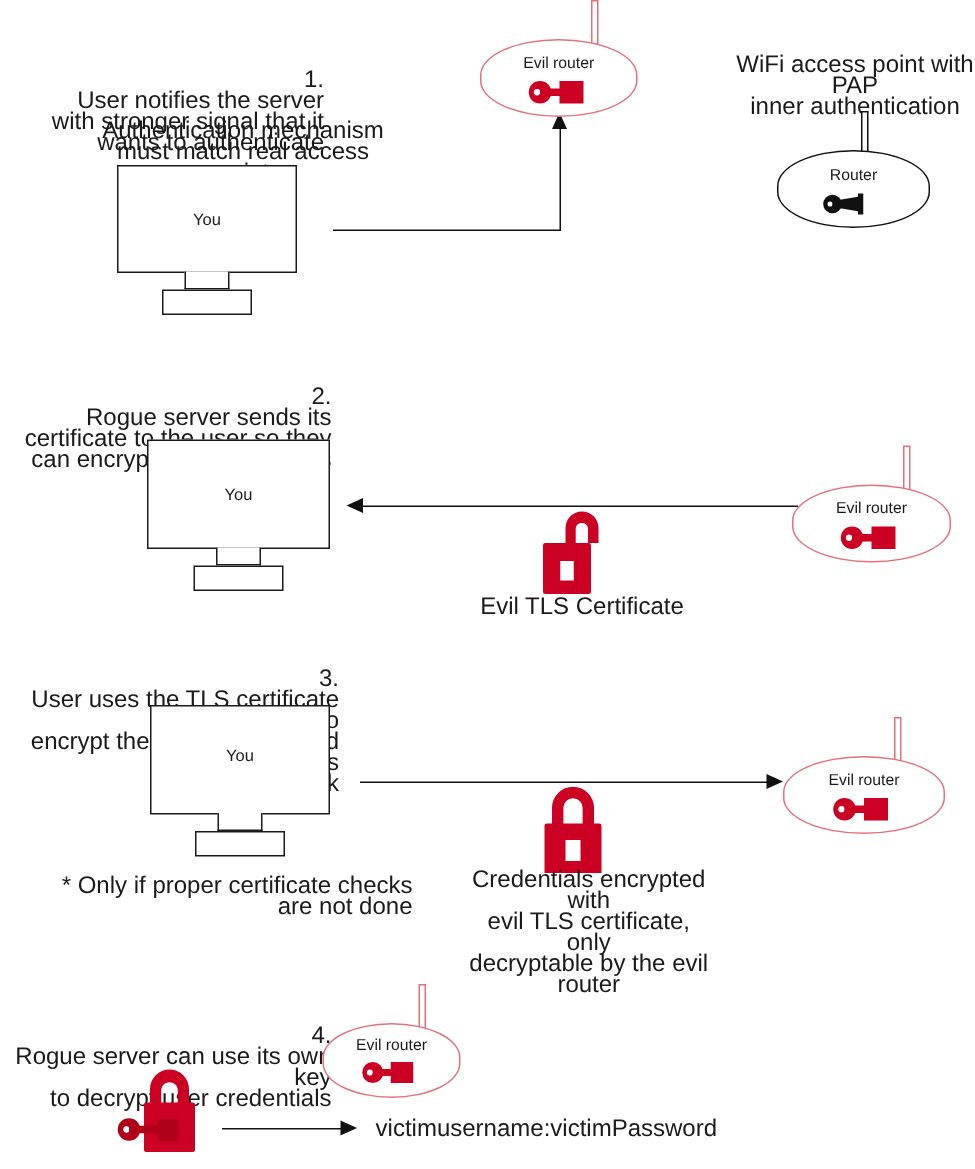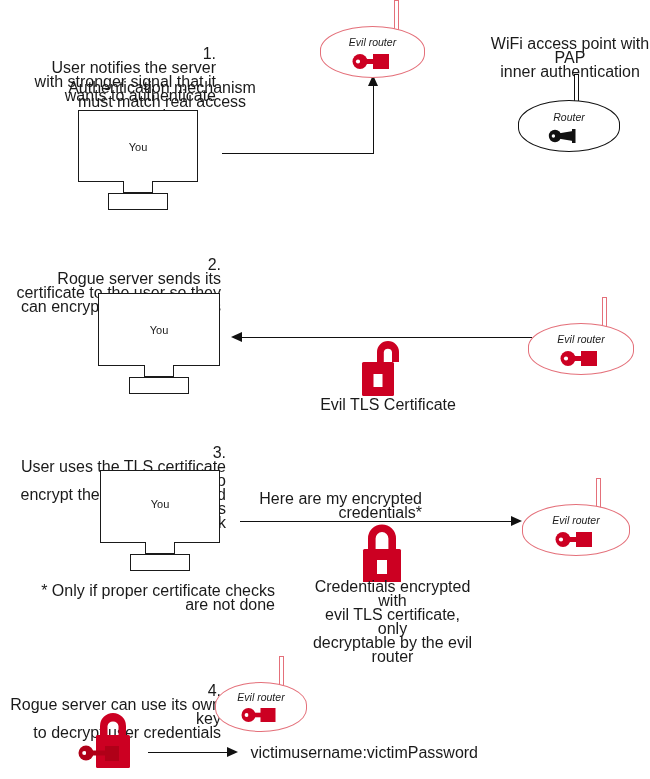--- a/index.html
+++ b/index.html
@@ -55,21 +55,21 @@
     background: #fff;
   }
   .monitor .base {
     position: absolute;
     border: 1.4px solid #1a1a1a;
     box-sizing: border-box;
     background: #fff;
   }
 
   
-  .router { position: absolute; font-style: italic; }
+  .router { position: absolute; }
   .router .body {
     position: absolute;
     left: 0; top: 0;
     width: 100%; height: 100%;
     box-sizing: border-box;
     border-radius: 50% / 46%;
     background: #fff;
   }
   .router.evil .body { border: 1.8px solid #e4707a; }
   .router.good .body { border: 1.8px solid #111111; }
@@ -237,22 +237,20 @@
   <div class="monitor" style="left:100px; top:470px; width:120px; height:96px;">
     <div class="screen" style="height:73px;"></div>
     <div class="screen-label" style="top:28px;">You</div>
     <div class="neck" style="left:45px; top:72px; width:30px; height:12px;"></div>
     <div class="base" style="left:30px; top:84px; width:60px; height:17px;"></div>
   </div>
 
   <div class="hline" style="left:240px; top:521px; width:273px;"></div>
   <div class="arrowhead arrow-right" style="left:511px; top:516px;"></div>
 
-  <div class="txt left" style="left:242px; top:492px; width:180px;">Here are my encrypted
-credentials*</div>
 
   <div class="lock" style="left:362px; top:520px;">
     <svg width="52" height="62" viewBox="0 0 52 62">
       <path d="M6 30 L6 18.5 A14 14 0 0 1 34 18.5 L34 30 L26.4 30 L26.4 18.5 A6.4 6.4 0 0 0 13.6 18.5 L13.6 30 Z" fill="#cc0022"></path>
       <rect x="1" y="29" width="38" height="34" rx="1.5" fill="#cc0022"></rect>
       <rect x="15" y="40" width="10" height="14" fill="#ffffff"></rect>
     </svg>
   </div>
 
   <div class="txt left" style="left:30px; top:584px; width:245px;">* Only if proper certificate checks are not done</div>

